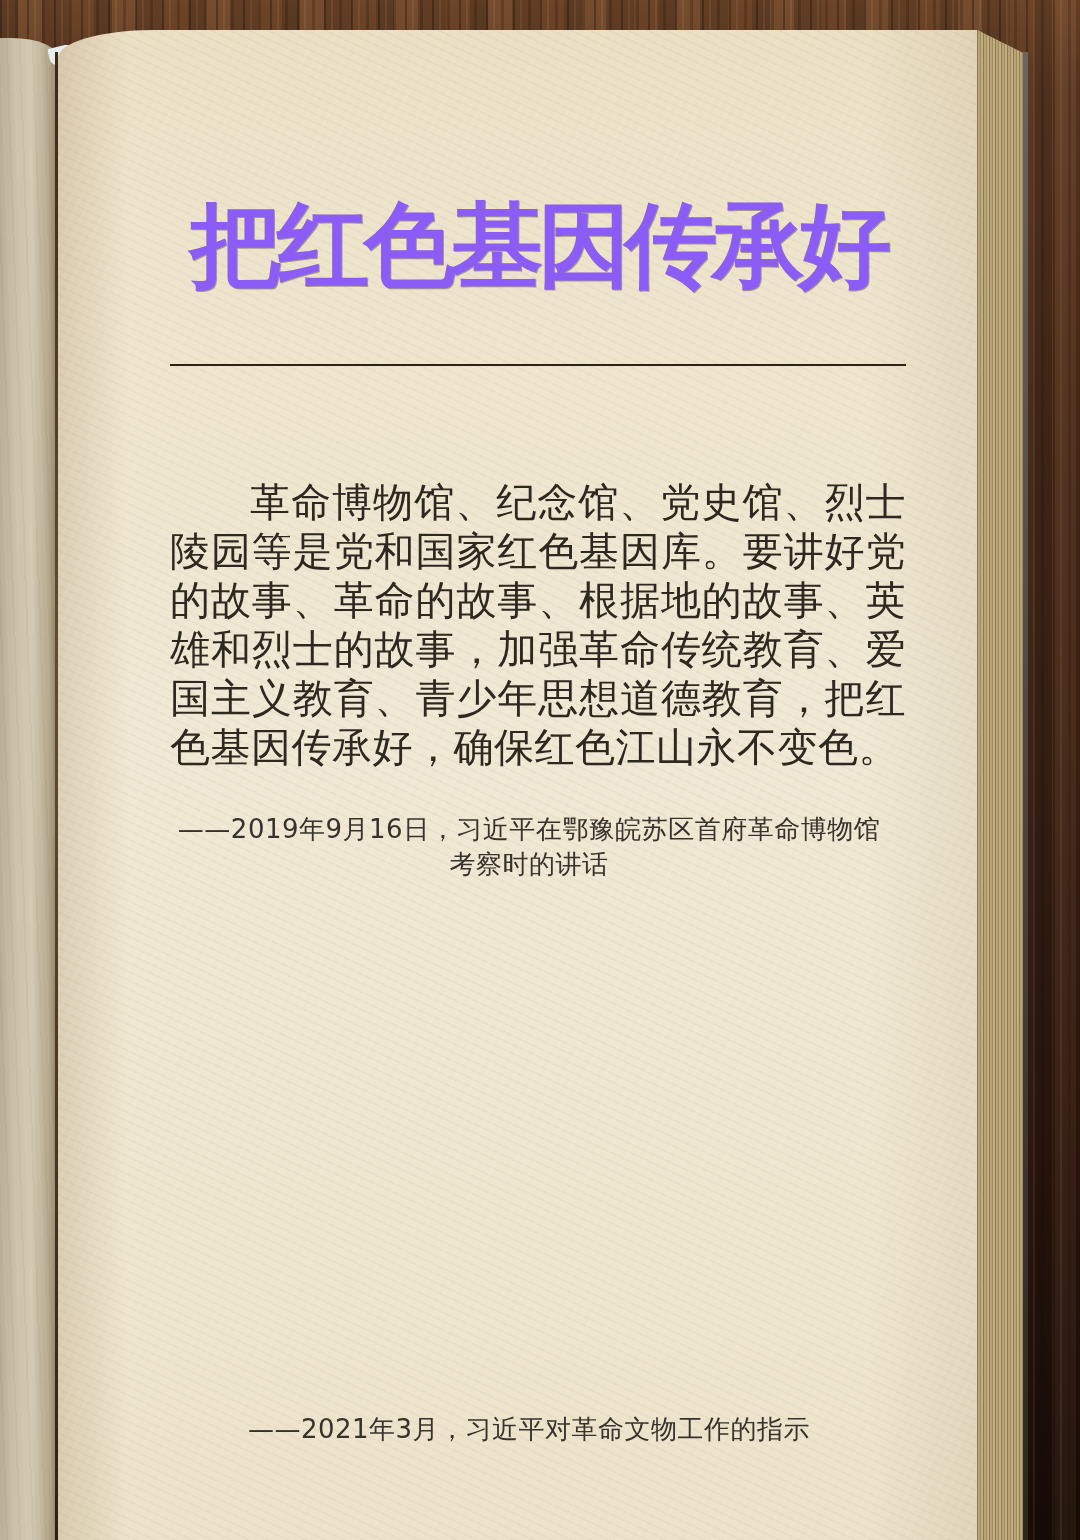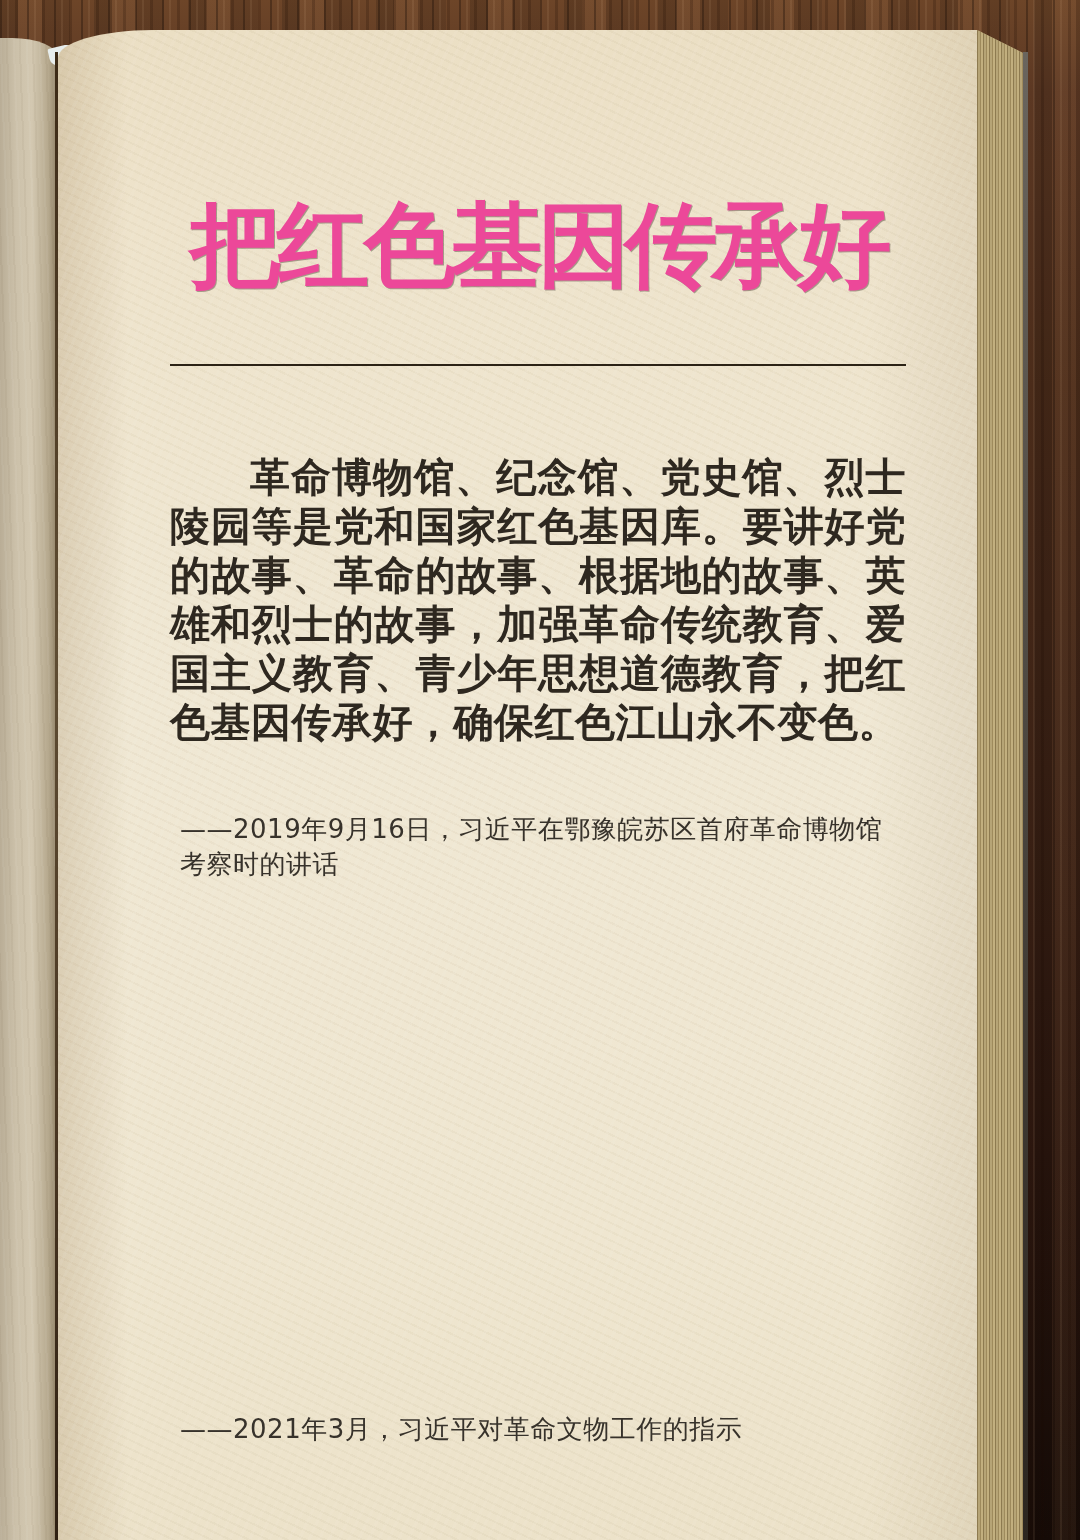--- a/index.html
+++ b/index.html
@@ -75,38 +75,38 @@
   }
   .fore-edge-shadow {
     position:absolute; left:1023px; top:52px; width:5px; bottom:0;
     background:linear-gradient(180deg,#6a655e,#4a453e 50%,#2c2620);
   }
 
   
   .page-title {
     position:absolute; left:170px; width:736px; top:184px;
     font-size:92px; font-weight:900; letter-spacing:-5px;
-    text-align:center; white-space:nowrap; color:#ec4899;
+    text-align:center; white-space:nowrap; color:#8b5cf6;
     text-shadow:1px 1px 0 rgba(30,18,8,0.35);
   }
   .divider {
     position:absolute; left:170px; width:736px; top:364px; height:2px;
     background:#2b2215;
   }
   .quote {
     position:absolute; left:170px; width:736px;
     font-size:40px; line-height:49px; color:#2e2820;
     text-align:justify; text-indent:2em; letter-spacing:0.5px;
     text-justify:inter-ideograph;
   }
-  .quote-1 { top:452px;font-weight:bold; }
+  .quote-1 { top:478px; }
   .quote-2 { top:940px; }
   .attribution {
-    position:absolute; left:180px; width:736px; box-sizing:border-box;
-    padding-right:18px; text-align:left;
+    position:absolute; left:170px; width:736px; box-sizing:border-box;
+    padding-right:18px; text-align:center;
     font-family:"DejaVu Sans","Liberation Sans",sans-serif;
     font-size:26px; color:#37322b; letter-spacing:0.5px;
   }
   .attribution-1 { top:812px; }
   .attribution-2 { top:1412px; }
 </style>
 </head>
 <body>
 
 <div class="canvas">

